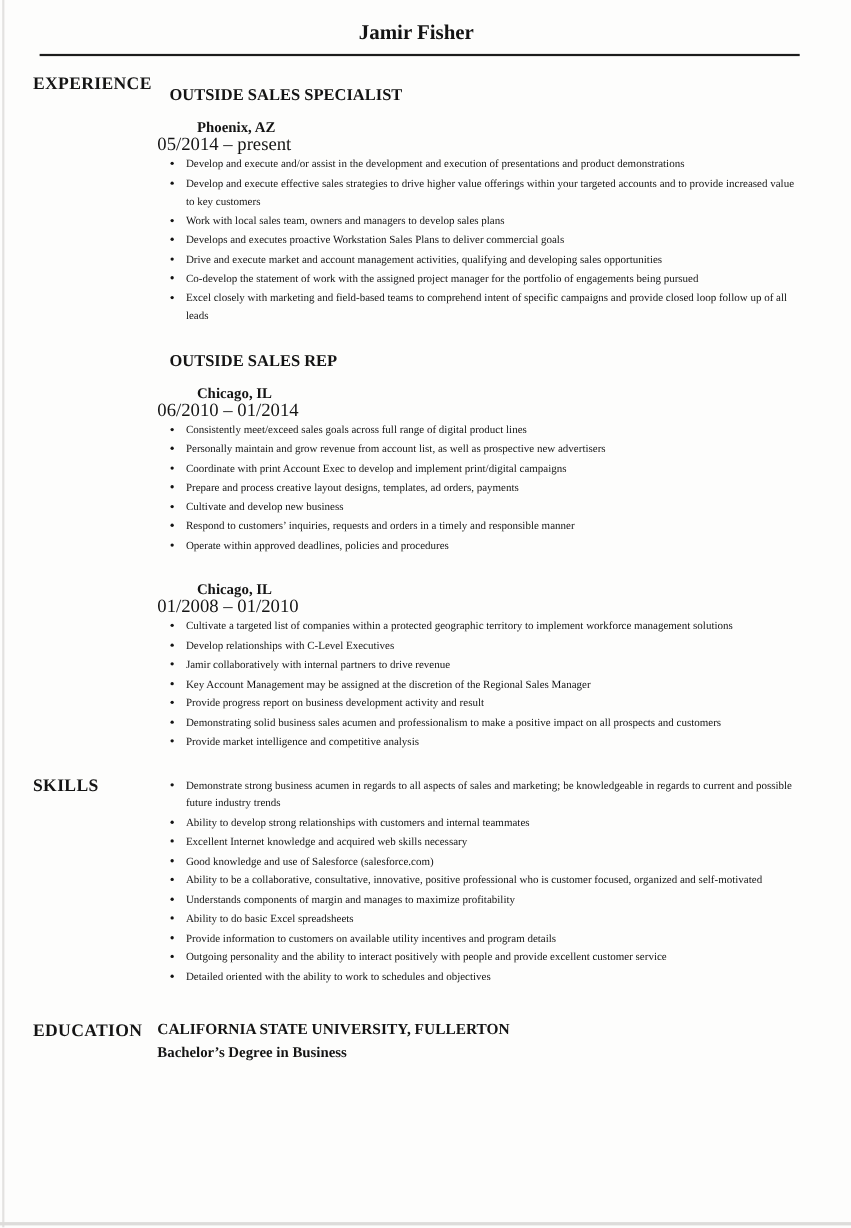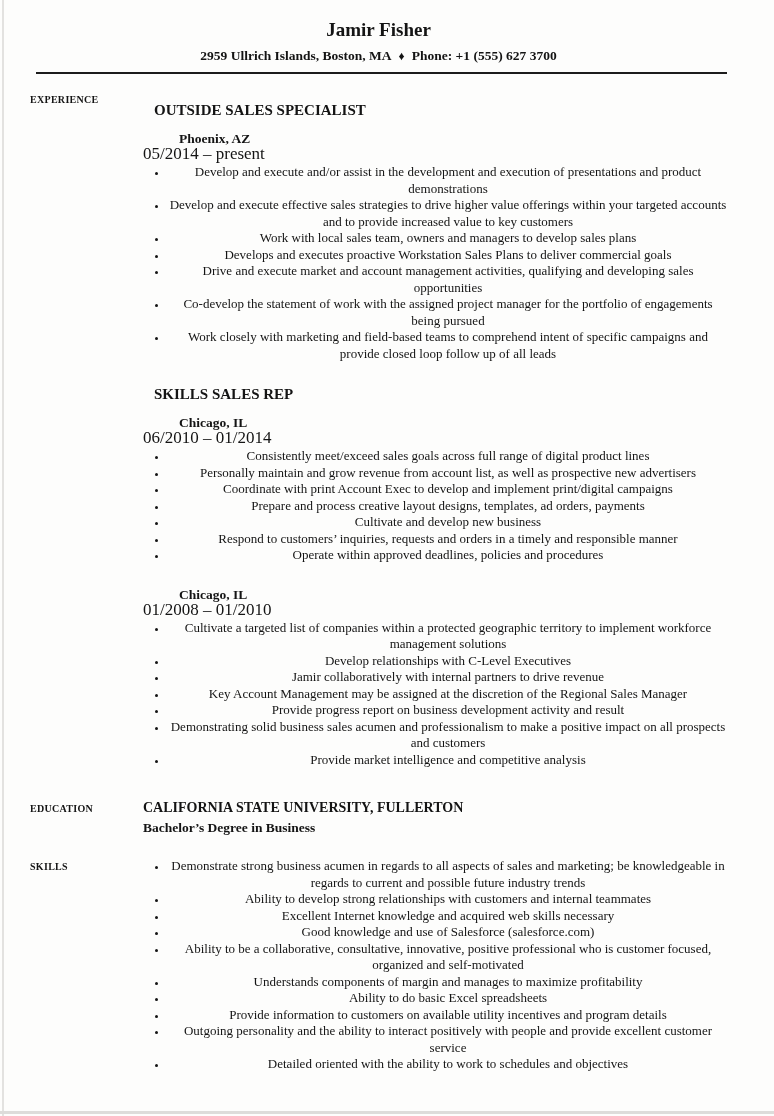--- a/index.html
+++ b/index.html
@@ -53,21 +53,21 @@
   }
   .section {
     display: grid;
     grid-template-columns: 113px 1fr;
     align-items: start;
   }
   .section-experience { margin-top: 16px; }
   .section-education  { margin-top: 31px; }
   .section-skills     { margin-top: 21px; }
   .section-label {
-    font-size: 10px;
+    font-size: 16px;
     font-weight: bold;
     letter-spacing: 0.3px;
     line-height: 18px;
     padding-top: 1px;
   }
   .job + .job { margin-top: 23px; }
   .job-title {
     margin: 11px;
     font-size: 15px;
     font-weight: bold;
@@ -83,24 +83,23 @@
   .job-dates {
     font-size: 17px;
     line-height: 14px;
     margin-top: 1px;
   }
   ul.bullets {
     margin: 3px 0 0 0;
     padding-left: 25px;
   }
   ul.bullets li {
-    font-size: 13px;
+    font-size: 10px;
     line-height: 16.5px;
     padding-left: 1px;
-    text-align: center;
   }
   ul.bullets li::marker { font-size: 11px; }
   .school {
     margin: 0;
     font-size: 14px;
     font-weight: bold;
     line-height: 18px;
   }
   .degree {
     font-size: 13.5px;
@@ -110,49 +109,46 @@
   }
   .section-skills ul.bullets { margin-top: 1px; }
 </style>
 </head>
 <body>
 
 <div class="page">
 
   <header>
     <div class="name">Jamir Fisher</div>
-    <div class="contact">
-      <span>2959 Ullrich Islands, Boston, MA</span><span class="diamond">♦</span><span>Phone: +1 (555) 627 3700</span>
-    </div>
   </header>
 
   <div class="rule"></div>
 
   <section class="section section-experience">
     <div class="section-label">EXPERIENCE</div>
     <div class="section-content">
 
       <article class="job">
         <h2 class="job-title">OUTSIDE SALES SPECIALIST</h2>
         <div class="job-location">Phoenix, AZ</div>
         <div class="job-dates">05/2014 – present</div>
         <ul class="bullets">
 
         <li>Develop and execute and/or assist in the development and execution of presentations and product demonstrations</li>
             <li>Develop and execute effective sales strategies to drive higher value offerings within your targeted accounts and to provide increased value to key customers</li>
             <li>Work with local sales team, owners and managers to develop sales plans</li>
             <li>Develops and executes proactive Workstation Sales Plans to deliver commercial goals</li>
             <li>Drive and execute market and account management activities, qualifying and developing sales opportunities</li>
             <li>Co-develop the statement of work with the assigned project manager for the portfolio of engagements being pursued</li>
-            <li>Work closely with marketing and field-based teams to comprehend intent of specific campaigns and provide closed loop follow up of all leads</li>
+            <li>Excel closely with marketing and field-based teams to comprehend intent of specific campaigns and provide closed loop follow up of all leads</li>
           </ul>
       </article>
 
       <article class="job">
-        <h2 class="job-title">SKILLS SALES REP</h2>
+        <h2 class="job-title">OUTSIDE SALES REP</h2>
         <div class="job-location">Chicago, IL</div>
         <div class="job-dates">06/2010 – 01/2014</div>
         <ul class="bullets">
 
         <li>Consistently meet/exceed sales goals across full range of digital product lines</li>
             <li>Personally maintain and grow revenue from account list, as well as prospective new advertisers</li>
             <li>Coordinate with print Account Exec to develop and implement print/digital campaigns</li>
             <li>Prepare and process creative layout designs, templates, ad orders, payments</li>
             <li>Cultivate and develop new business</li>
             <li>Respond to customers’ inquiries, requests and orders in a timely and responsible manner</li>
@@ -168,28 +164,20 @@
         <li>Cultivate a targeted list of companies within a protected geographic territory to implement workforce management solutions</li>
             <li>Develop relationships with C-Level Executives</li>
             <li>Jamir collaboratively with internal partners to drive revenue</li>
             <li>Key Account Management may be assigned at the discretion of the Regional Sales Manager</li>
             <li>Provide progress report on business development activity and result</li>
             <li>Demonstrating solid business sales acumen and professionalism to make a positive impact on all prospects and customers</li>
             <li>Provide market intelligence and competitive analysis</li>
           </ul>
       </article>
 
-    </div>
-  </section>
-
-  <section class="section section-education">
-    <div class="section-label">EDUCATION</div>
-    <div class="section-content">
-      <h2 class="school">CALIFORNIA STATE UNIVERSITY, FULLERTON</h2>
-      <div class="degree">Bachelor’s Degree in Business</div>
     </div>
   </section>
 
   <section class="section section-skills">
     <div class="section-label">SKILLS</div>
     <div class="section-content">
       <ul class="bullets">
 
       <li>Demonstrate strong business acumen in regards to all aspects of sales and marketing; be knowledgeable in regards to current and possible future industry trends</li>
           <li>Ability to develop strong relationships with customers and internal teammates</li>
@@ -198,13 +186,21 @@
           <li>Ability to be a collaborative, consultative, innovative, positive professional who is customer focused, organized and self-motivated</li>
           <li>Understands components of margin and manages to maximize profitability</li>
           <li>Ability to do basic Excel spreadsheets</li>
           <li>Provide information to customers on available utility incentives and program details</li>
           <li>Outgoing personality and the ability to interact positively with people and provide excellent customer service</li>
           <li>Detailed oriented with the ability to work to schedules and objectives</li>
         </ul>
     </div>
   </section>
 
+  <section class="section section-education">
+    <div class="section-label">EDUCATION</div>
+    <div class="section-content">
+      <h2 class="school">CALIFORNIA STATE UNIVERSITY, FULLERTON</h2>
+      <div class="degree">Bachelor’s Degree in Business</div>
+    </div>
+  </section>
+
 </div>
 
 </body></html>

